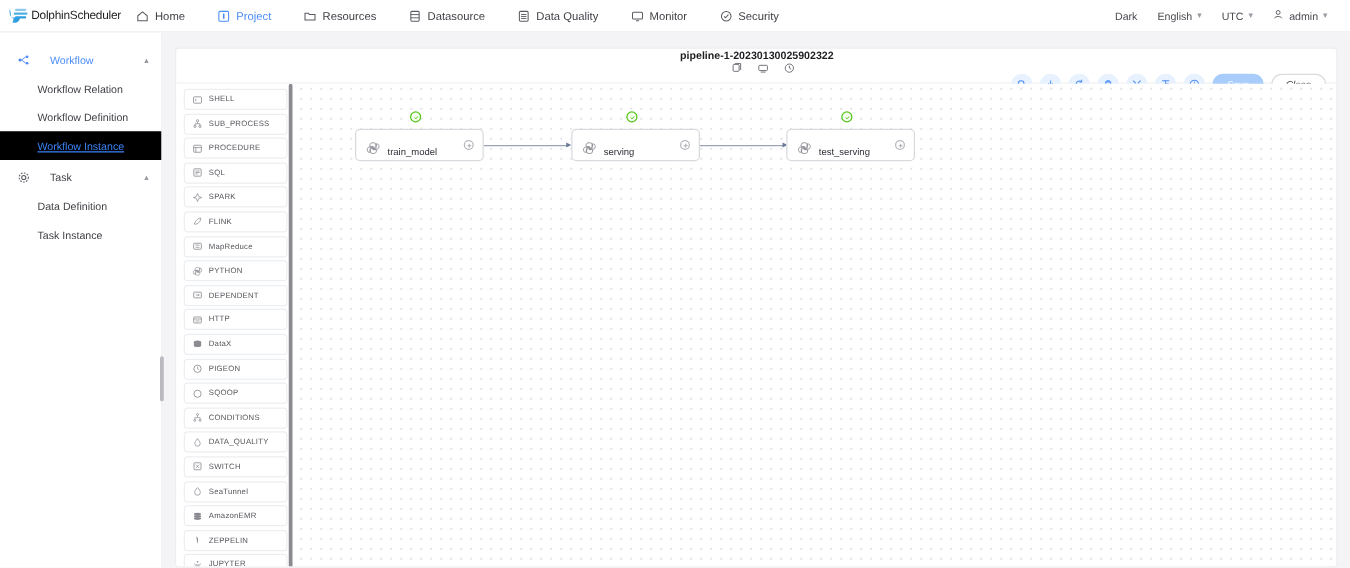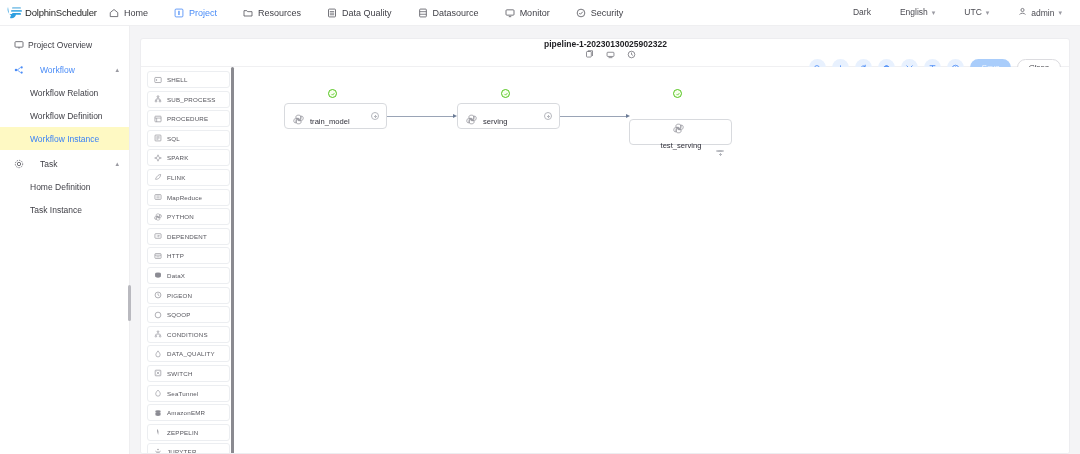--- a/index.html
+++ b/index.html
@@ -30,22 +30,22 @@
   .nav { display: flex; align-items: center; gap: 0px; }
   .nav-item {
     display: flex; align-items: center; gap: 5px;
     padding: 0 13px; height: 26px;
     font-size: 9px; color: #3f3f46; white-space: nowrap;
     cursor: pointer;
   }
   .nav-item.active { color: #4a8cf7; }
   .nav-item svg { display: block; }
   .topbar-right {
-    margin-left: auto; display: flex; align-items: flex-start;
-    gap: 13px; padding-right: 10px;
+    margin-left: auto; display: flex; align-items: center;
+    gap: 0px; padding-right: 10px;
   }
   .tb-r-item {
     display: flex; align-items: center; gap: 4px;
     font-size: 8.5px; color: #4b4b52; padding: 0 8px; cursor: pointer;
     white-space: nowrap;
   }
   .caret { font-size: 7px; color: #9a9aa2; line-height: 1; }
 
   
   .sidebar {
@@ -67,21 +67,21 @@
   .side-row.group { margin-top: 3px; gap: 12px; }
   .side-row.active-group { color: #4a8cf7; }
   .side-row .s-caret { margin-left: auto; font-size: 7px; color: #9a9aa2; }
   .side-sub {
     display: flex; align-items: center;
     height: 23px; padding-left: 30px;
     font-size: 8.5px; color: #3f3f46; cursor: pointer;
     white-space: nowrap;
     text-align: center;
   }
-  .side-sub.selected { background: #fef9c3; color: #3b82f6; }
+  .side-sub.selected { background: #000000; color: #3b82f6; text-decoration: underline; }
 
   
   .collapse-handle {
     position: absolute; left: 128px; top: 285px;
     width: 3px; height: 36px; border-radius: 2px;
     background: #b9b9bf; z-index: 18;
   }
 
   
   .content {
@@ -232,34 +232,34 @@
       <span>
         <svg width="10" height="10" viewBox="0 0 12 12">
             <path d="M1.2 3.2 H4.6 L5.6 4.4 H10.8 V9.6 H1.2 Z" fill="none" stroke="#5a5a62" stroke-width="1"></path>
           </svg>
       </span>
       <span>Resources</span>
     </div>
     <div class="nav-item">
       <span>
         <svg width="10" height="10" viewBox="0 0 12 12">
+            <rect x="2" y="1.3" width="8" height="9.4" rx="1" fill="none" stroke="#5a5a62" stroke-width="1"></rect>
+            <path d="M2 4.4 H10 M2 7.5 H10" stroke="#5a5a62" stroke-width="0.9"></path>
+          </svg>
+      </span>
+      <span>Datasource</span>
+    </div>
+    <div class="nav-item">
+      <span>
+        <svg width="10" height="10" viewBox="0 0 12 12">
             <rect x="1.8" y="1.3" width="8.4" height="9.4" rx="1" fill="none" stroke="#5a5a62" stroke-width="1"></rect>
             <path d="M3.4 4.3 H8.6 M3.4 6.2 H8.6 M3.4 8.1 H8.6" stroke="#5a5a62" stroke-width="0.9"></path>
           </svg>
       </span>
       <span>Data Quality</span>
-    </div>
-    <div class="nav-item">
-      <span>
-        <svg width="10" height="10" viewBox="0 0 12 12">
-            <rect x="2" y="1.3" width="8" height="9.4" rx="1" fill="none" stroke="#5a5a62" stroke-width="1"></rect>
-            <path d="M2 4.4 H10 M2 7.5 H10" stroke="#5a5a62" stroke-width="0.9"></path>
-          </svg>
-      </span>
-      <span>Datasource</span>
     </div>
     <div class="nav-item">
       <span>
         <svg width="10" height="10" viewBox="0 0 12 12">
             <rect x="1.2" y="2.2" width="9.6" height="6.4" rx="1" fill="none" stroke="#5a5a62" stroke-width="1"></rect>
             <path d="M4.5 10.4 H7.5" stroke="#5a5a62" stroke-width="1"></path>
           </svg>
       </span>
       <span>Monitor</span>
     </div>
@@ -293,29 +293,20 @@
             <path d="M2.2 10.2 C2.6 7.6 9.4 7.6 9.8 10.2" fill="none" stroke="#5a5a62" stroke-width="1"></path>
           </svg>
       </span>
       <span>admin</span>
       <span class="caret">▾</span>
     </div>
   </div>
 </div>
 
 <div class="sidebar">
-  <div class="side-row">
-    <span class="s-ico">
-      <svg width="10" height="10" viewBox="0 0 12 12">
-          <rect x="1.2" y="2" width="9.6" height="6.6" rx="1" fill="none" stroke="#5a5a62" stroke-width="1"></rect>
-          <path d="M6 8.6 V10.4" stroke="#5a5a62" stroke-width="1"></path>
-        </svg>
-    </span>
-    <span class="s-lbl">Project Overview</span>
-  </div>
 
   <div class="side-row group active-group">
     <span class="s-ico">
       <svg width="10" height="10" viewBox="0 0 12 12">
           <circle cx="2.4" cy="6" r="1.5" fill="#4a8cf7"></circle>
           <circle cx="9.2" cy="2.9" r="1.3" fill="#4a8cf7"></circle>
           <circle cx="9.2" cy="9.1" r="1.3" fill="#4a8cf7"></circle>
           <path d="M3.9 6 L7.9 3 M3.9 6 L7.9 9" stroke="#4a8cf7" stroke-width="0.9"></path>
         </svg>
     </span>
@@ -336,21 +327,21 @@
     <span class="s-ico">
       <svg width="10" height="10" viewBox="0 0 12 12">
           <circle cx="6" cy="6" r="2" fill="none" stroke="#5a5a62" stroke-width="1"></circle>
           <circle cx="6" cy="6" r="4.4" fill="none" stroke="#5a5a62" stroke-width="1" stroke-dasharray="1.6 1.3"></circle>
         </svg>
     </span>
     <span class="s-lbl">Task</span>
     <span class="s-caret">▴</span>
   </div>
   <div class="side-sub">
-    <span>Home Definition</span>
+    <span>Data Definition</span>
   </div>
   <div class="side-sub">
     <span>Task Instance</span>
   </div>
 </div>
 <div class="collapse-handle"></div>
 
 <div class="content">
   <div class="panel">
 
@@ -654,21 +645,21 @@
                   <path d="M6 10.7 C8 10.7 8.8 9.9 8.8 8.6 V7.3 H5.8 V6.8 H9.4 C10.6 6.8 11.1 6 11.1 4.6 C11.1 3.2 10.5 2.4 9.4 2.4 H8.4 V4 C8.4 5.1 7.7 5.7 6.7 5.7 H4.8 C3.9 5.7 3.3 6.3 3.3 7.2 V8.6 C3.3 9.8 4 10.7 6 10.7 Z" fill="none" stroke="#8b8b93" stroke-width="0.8"></path>
                 </svg></span>
               <span class="n-lbl">serving</span>
               <span class="n-port"></span>
             </div>
             <div class="badge" style="left: 436px; top: 22px;">
               <svg width="6" height="6" viewBox="0 0 12 12">
                 <path d="M3.2 6.2 L5.2 8.2 L8.8 4.2" fill="none" stroke="#52c41a" stroke-width="1.6"></path>
               </svg>
             </div>
-            <div class="node" style="left: 392px; top: 52px; flex-direction: column;">
+            <div class="node" style="left: 392px; top: 36px;">
               <span class="n-ico"><svg width="11" height="11" viewBox="0 0 12 12">
                   <path d="M6 1.3 C4 1.3 3.2 2.1 3.2 3.4 V4.7 H6.2 V5.2 H2.6 C1.4 5.2 0.9 6 0.9 7.4 C0.9 8.8 1.5 9.6 2.6 9.6 H3.6 V8 C3.6 6.9 4.3 6.3 5.3 6.3 H7.2 C8.1 6.3 8.7 5.7 8.7 4.8 V3.4 C8.7 2.2 8 1.3 6 1.3 Z" fill="none" stroke="#8b8b93" stroke-width="0.8"></path>
                   <path d="M6 10.7 C8 10.7 8.8 9.9 8.8 8.6 V7.3 H5.8 V6.8 H9.4 C10.6 6.8 11.1 6 11.1 4.6 C11.1 3.2 10.5 2.4 9.4 2.4 H8.4 V4 C8.4 5.1 7.7 5.7 6.7 5.7 H4.8 C3.9 5.7 3.3 6.3 3.3 7.2 V8.6 C3.3 9.8 4 10.7 6 10.7 Z" fill="none" stroke="#8b8b93" stroke-width="0.8"></path>
                 </svg></span>
               <span class="n-lbl">test_serving</span>
               <span class="n-port"></span>
             </div>
           </div>
       </div>
     </div>

